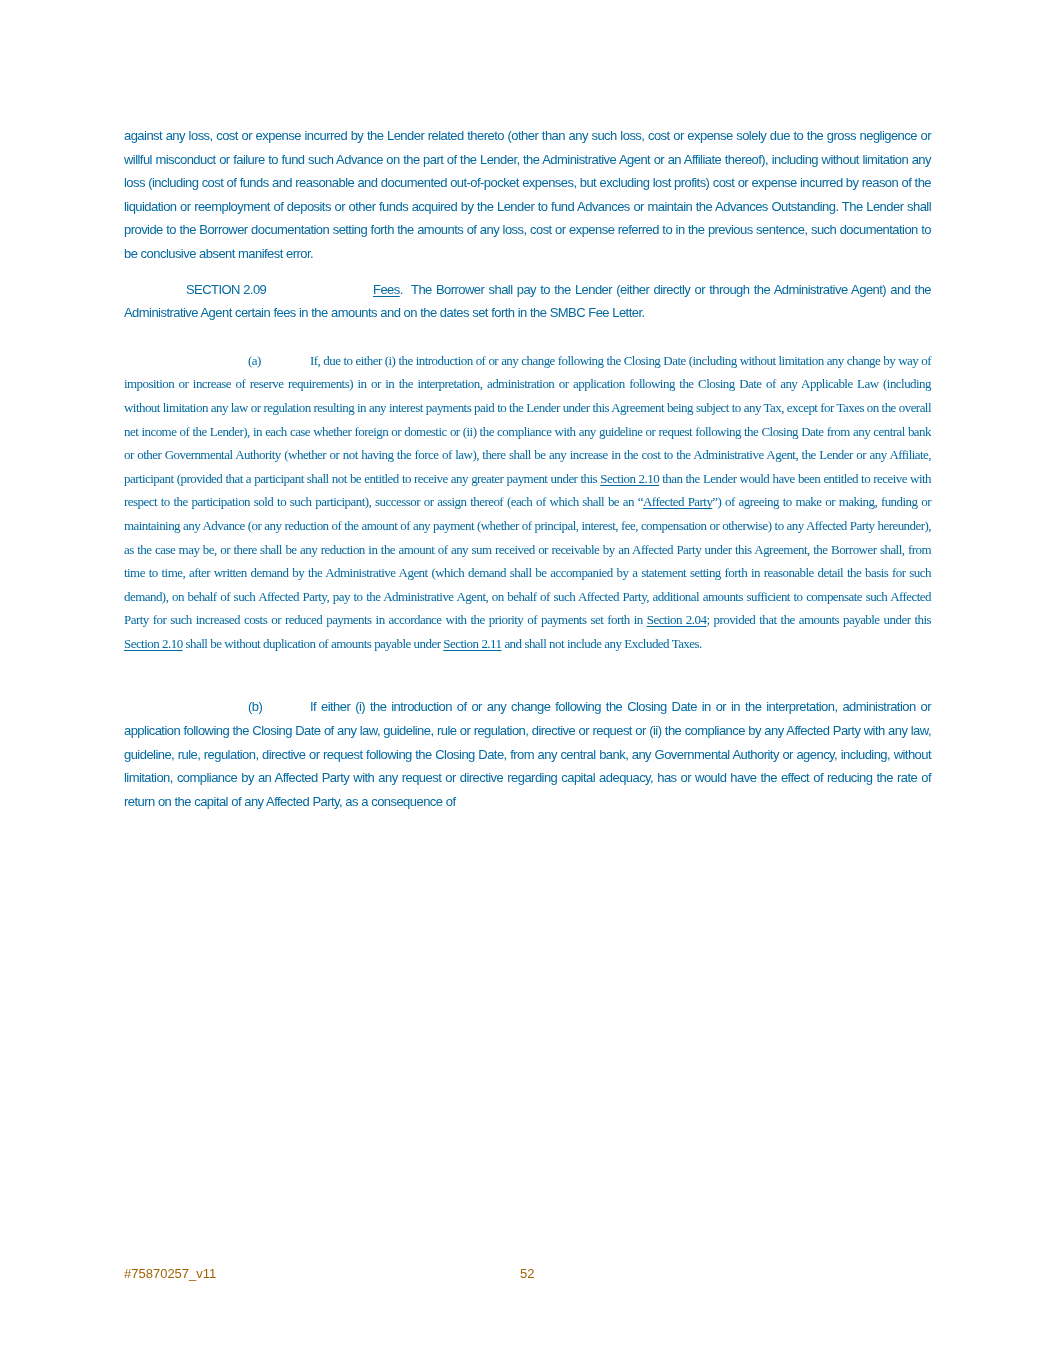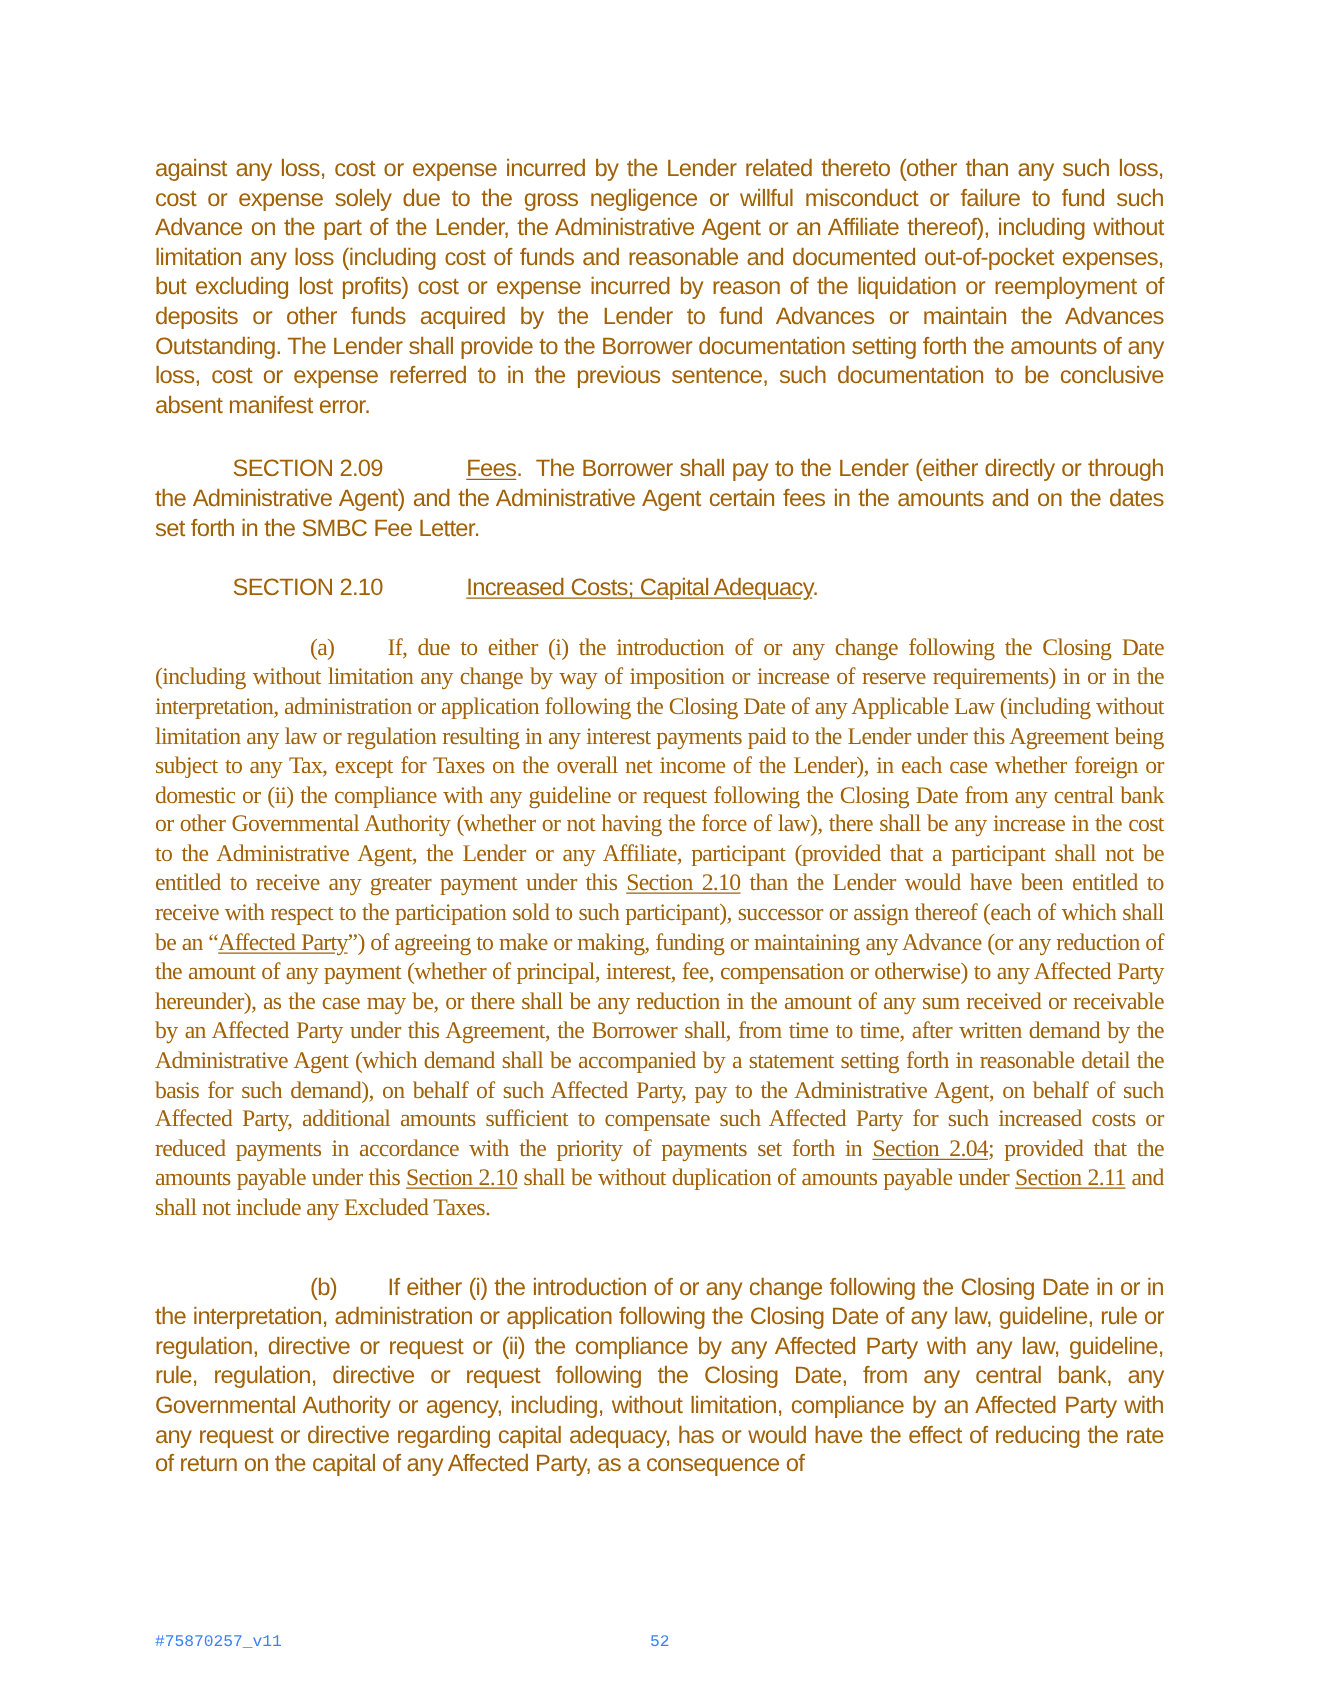--- a/index.html
+++ b/index.html
@@ -1,42 +1,41 @@
 <!DOCTYPE html>
 <html><head>
 <meta charset="utf-8">
 <style>
   html, body { margin: 0; padding: 0; background: #ffffff; }
   body { width: 1055px; height: 1365px; position: relative; overflow: hidden; }
   .page { position: absolute; left: 124px; top: 124px; width: 807px;
     font-family: "Liberation Serif", serif; }
-  .body-text { font-family: "Liberation Sans", sans-serif; font-size: 19px; line-height: 23.6px;
-    color: #a16207; text-align: justify; letter-spacing: -0.55px; word-spacing: 0.2px; margin: 0; }
+  .body-text { font-family: "Liberation Sans", sans-serif; font-size: 13px; line-height: 23.6px;
+    color: #0369a1; text-align: justify; letter-spacing: -0.55px; word-spacing: 0.2px; margin: 0; }
   .p1 { margin: 0; }
-  .p-sec209 { margin-top: 28px; text-indent: 62px; }
+  .p-sec209 { margin-top: 12px; text-indent: 62px; }
   .p-sec210 { margin-top: 24px; padding-left: 62px; }
   .p-a { margin-top: 24px; text-indent: 124px; font-family: Liberation Serif, serif; }
   .p-b { margin-top: 40px; text-indent: 124px; }
   .sec-num { display: inline-block; width: 187px; text-indent: 0; }
   .sub-num { display: inline-block; width: 62px; text-indent: 0; }
   u { text-decoration: underline; text-underline-offset: 2px; }
-  .footer { position: absolute; top: 1306px; font-family: Liberation Mono, monospace;
-    font-size: 13px; color: #3b82f6; }
+  .footer { position: absolute; top: 1266px; font-family: Liberation Sans, sans-serif;
+    font-size: 13px; color: #a16207; }
   .footer-id { left: 124px; }
   .footer-page { left: 520px; }
 </style>
 </head>
 <body>
 
 <div class="page">
   <p class="body-text p1">against any loss, cost or expense incurred by the Lender related thereto (other than any such loss, cost or expense solely due to the gross negligence or willful misconduct or failure to fund such Advance on the part of the Lender, the Administrative Agent or an Affiliate thereof), including without limitation any loss (including cost of funds and reasonable and documented out-of-pocket expenses, but excluding lost profits) cost or expense incurred by reason of the liquidation or reemployment of deposits or other funds acquired by the Lender to fund Advances or maintain the Advances Outstanding.  The Lender shall provide to the Borrower documentation setting forth the amounts of any loss, cost or expense referred to in the previous sentence, such documentation to be conclusive absent manifest error.</p>
 
   <p class="body-text p-sec209"><span class="sec-num">SECTION 2.09</span><u>Fees</u><span>.</span><span style="white-space:pre-wrap">  The Borrower shall pay to the Lender (either directly or through the Administrative Agent) and the Administrative Agent certain fees in the amounts and on the dates set forth in the SMBC Fee Letter.</span></p>
 
-  <p class="body-text p-sec210"><span class="sec-num">SECTION 2.10</span><u>Increased Costs; Capital Adequacy</u><span>.</span></p>
 
   <p class="body-text p-a"><span class="sub-num">(a)</span><span>If, due to either (i) the introduction of or any change following the Closing Date (including without limitation any change by way of imposition or increase of reserve requirements) in or in the interpretation, administration or application following the Closing Date of any Applicable Law (including without limitation any law or regulation resulting in any interest payments paid to the Lender under this Agreement being subject to any Tax, except for Taxes on the overall net income of the Lender), in each case whether foreign or domestic or (ii) the compliance with any guideline or request following the Closing Date from any central bank or other Governmental Authority (whether or not having the force of law), there shall be any increase in the cost to the Administrative Agent, the Lender or any Affiliate, participant (provided that a participant shall not be entitled to receive any greater payment under this </span><u>Section 2.10</u><span> than the Lender would have been entitled to receive with respect to the participation sold to such participant), successor or assign thereof (each of which shall be an “</span><u>Affected Party</u><span>”) of agreeing to make or making, funding or maintaining any Advance (or any reduction of the amount of any payment (whether of principal, interest, fee, compensation or otherwise) to any Affected Party hereunder), as the case may be, or there shall be any reduction in the amount of any sum received or receivable by an Affected Party under this Agreement, the Borrower shall, from time to time, after written demand by the Administrative Agent (which demand shall be accompanied by a statement setting forth in reasonable detail the basis for such demand), on behalf of such Affected Party, pay to the Administrative Agent, on behalf of such Affected Party, additional amounts sufficient to compensate such Affected Party for such increased costs or reduced payments in accordance with the priority of payments set forth in </span><u>Section 2.04</u><span>; provided that the amounts payable under this </span><u>Section 2.10</u><span> shall be without duplication of amounts payable under </span><u>Section 2.11</u><span> and shall not include any Excluded Taxes.</span></p>
 
   <p class="body-text p-b"><span class="sub-num">(b)</span><span>If either (i) the introduction of or any change following the Closing Date in or in the interpretation, administration or application following the Closing Date of any law, guideline, rule or regulation, directive or request or (ii) the compliance by any Affected Party with any law, guideline, rule, regulation, directive or request following the Closing Date, from any central bank, any Governmental Authority or agency, including, without limitation, compliance by an Affected Party with any request or directive regarding capital adequacy, has or would have the effect of reducing the rate of return on the capital of any Affected Party, as a consequence of</span></p>
 </div>
 
 <div class="footer footer-id">#75870257_v11</div>
 <div class="footer footer-page">52</div>
 
 </body></html>

